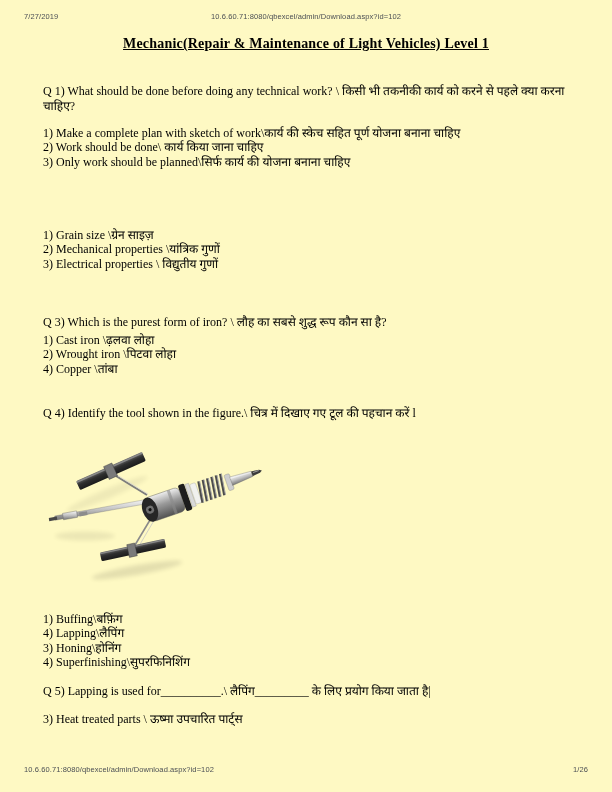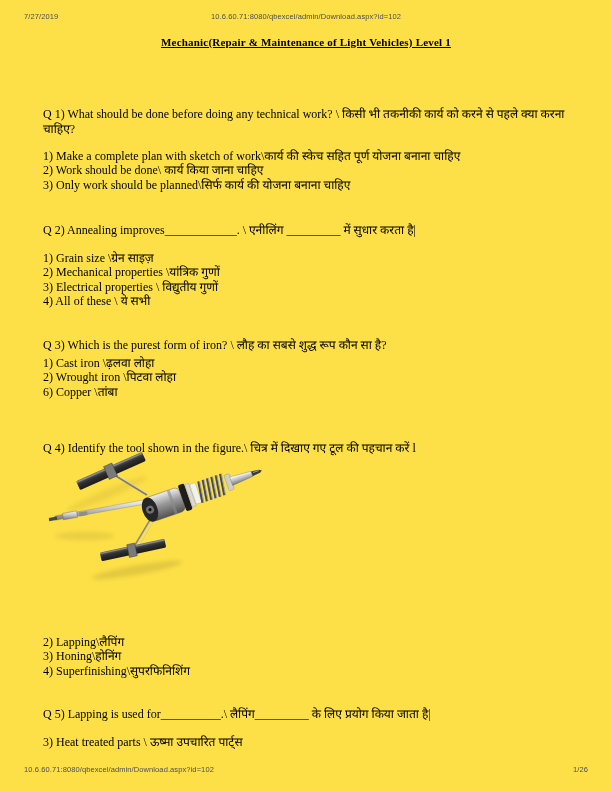--- a/index.html
+++ b/index.html
@@ -1,49 +1,49 @@
 <!DOCTYPE html>
 <html><head>
 <meta charset="utf-8">
 <style>
   * { margin:0; padding:0; box-sizing:border-box; }
   html,body { background:#ffffff; }
   .page {
     position:relative;
     width:612px; height:792px;
-    background:#fde047;
+    background:#fef9c3;
     font-family:"Liberation Serif","DejaVu Serif",serif;
     color:#000000;
     overflow:hidden;
   }
   .meta {
     position:absolute;
     font-family:"Liberation Sans","DejaVu Sans",sans-serif;
     font-size:7.5px;
     color:#4b4f54;
     letter-spacing:0.1px;
   }
   .hdr-date { left:24px; top:12px; }
   .hdr-url  { left:0; right:0; top:12px; text-align:center; }
   .doc-title {
     position:absolute; left:0; right:0; top:36px;
     text-align:center;
-    font-size:11px; font-weight:bold;
+    font-size:14px; font-weight:bold;
     text-decoration:underline;
     letter-spacing:0.2px;
   }
   .q, .opts {
     position:absolute; left:43px; width:532px;
-    font-size:12px; line-height:15px;margin-top:23px;
+    font-size:12px; line-height:15px;
   }
   .opts div { line-height:14.4px; height:14.4px; overflow:visible; white-space:nowrap; }
   .q1 { top:84px; }   .q1o { top:126px; }
   .q2 { top:200px; }  .q2o { top:228px; }
   .q3 { top:315px; }  .q3o { top:333px; }
-  .q4 { top:418px; }  .q4o { top:612px; }
+  .q4 { top:406px; }  .q4o { top:612px; }
   .q5 { top:684px; }  .q5o { top:712px; }
   .figure-wrap {
     position:absolute; left:43px; top:446px;
     width:530px; height:160px;
   }
   .ftr-url  { left:24px; bottom:18px; top:auto; }
   .ftr-page { right:24px; bottom:18px; top:auto; text-align:right; }
 </style>
 </head>
 <body>
@@ -55,33 +55,31 @@
 
   <div class="doc-title">Mechanic(Repair &amp; Maintenance of Light Vehicles) Level 1</div>
 
   <div class="q q1">Q 1) What should be done before doing any technical work? \ किसी भी तकनीकी कार्य को करने से पहले क्या करना चाहिए?</div>
   <div class="opts q1o">
     <div>1) Make a complete plan with sketch of work\कार्य की स्केच सहित पूर्ण योजना बनाना चाहिए</div>
     <div>2) Work should be done\ कार्य किया जाना चाहिए</div>
     <div>3) Only work should be planned\सिर्फ कार्य की योजना बनाना चाहिए</div>
   </div>
 
-  <div class="q q2">Q 2) Annealing improves____________. \ एनीलिंग _________ में सुधार करता है|</div>
   <div class="opts q2o">
     <div>1) Grain size \ग्रेन साइज़</div>
     <div>2) Mechanical properties \यांत्रिक गुणों</div>
     <div>3) Electrical properties \ विद्युतीय गुणों</div>
-    <div>4) All of these \ ये सभी</div>
   </div>
 
   <div class="q q3">Q 3) Which is the purest form of iron? \ लौह का सबसे शुद्ध रूप कौन सा है?</div>
   <div class="opts q3o">
     <div>1) Cast iron \ढ़लवा लोहा</div>
     <div>2) Wrought iron \पिटवा लोहा</div>
-    <div>6) Copper \तांबा</div>
+    <div>4) Copper \तांबा</div>
   </div>
 
   <div class="q q4">Q 4) Identify the tool shown in the figure.\ चित्र में दिखाए गए टूल की पहचान करें l</div>
 
   <div class="figure-wrap">
     <svg width="290" height="158" viewBox="0 0 290 158" xmlns="http://www.w3.org/2000/svg">
       <defs>
         <linearGradient id="gMetal" x1="0" y1="0" x2="0" y2="1">
           <stop offset="0" stop-color="#fafafa"></stop>
             <stop offset="0.5" stop-color="#c2c2c2"></stop>
@@ -155,21 +153,22 @@
         <rect x="187" y="50" width="5.5" height="16.5" rx="1.5" fill="#cfcfcf" stroke="#777" stroke-width="0.3"></rect>
         <polygon points="192,53.5 214,55 214,60.5 192,62.5" fill="url(#gMetal)" stroke="#666" stroke-width="0.3"></polygon>
         <path d="M192,55 L214,56.2" stroke="#ffffff" stroke-width="0.7" opacity="0.6"></path>
         <polygon points="214,55.2 222,56.2 224.5,57.8 222,59.3 214,60.3" fill="#3a3a3a"></polygon>
         <rect x="215.5" y="56.4" width="6" height="1" fill="#9b9b9b"></rect>
       </g>
     </svg>
   </div>
 
   <div class="opts q4o">
-    <div>2) Lapping\लैपिंग</div>
+    <div>1) Buffing\बफ़िंग</div>
+    <div>4) Lapping\लैपिंग</div>
     <div>3) Honing\होनिंग</div>
     <div>4) Superfinishing\सुपरफिनिशिंग</div>
   </div>
 
   <div class="q q5">Q 5) Lapping is used for__________.\ लैपिंग_________ के लिए प्रयोग किया जाता है|</div>
   <div class="opts q5o">
     <div>3) Heat treated parts \ ऊष्मा उपचारित पार्ट्स</div>
   </div>
 
   <div class="meta ftr-url">10.6.60.71:8080/qbexcel/admin/Download.aspx?id=102</div>

